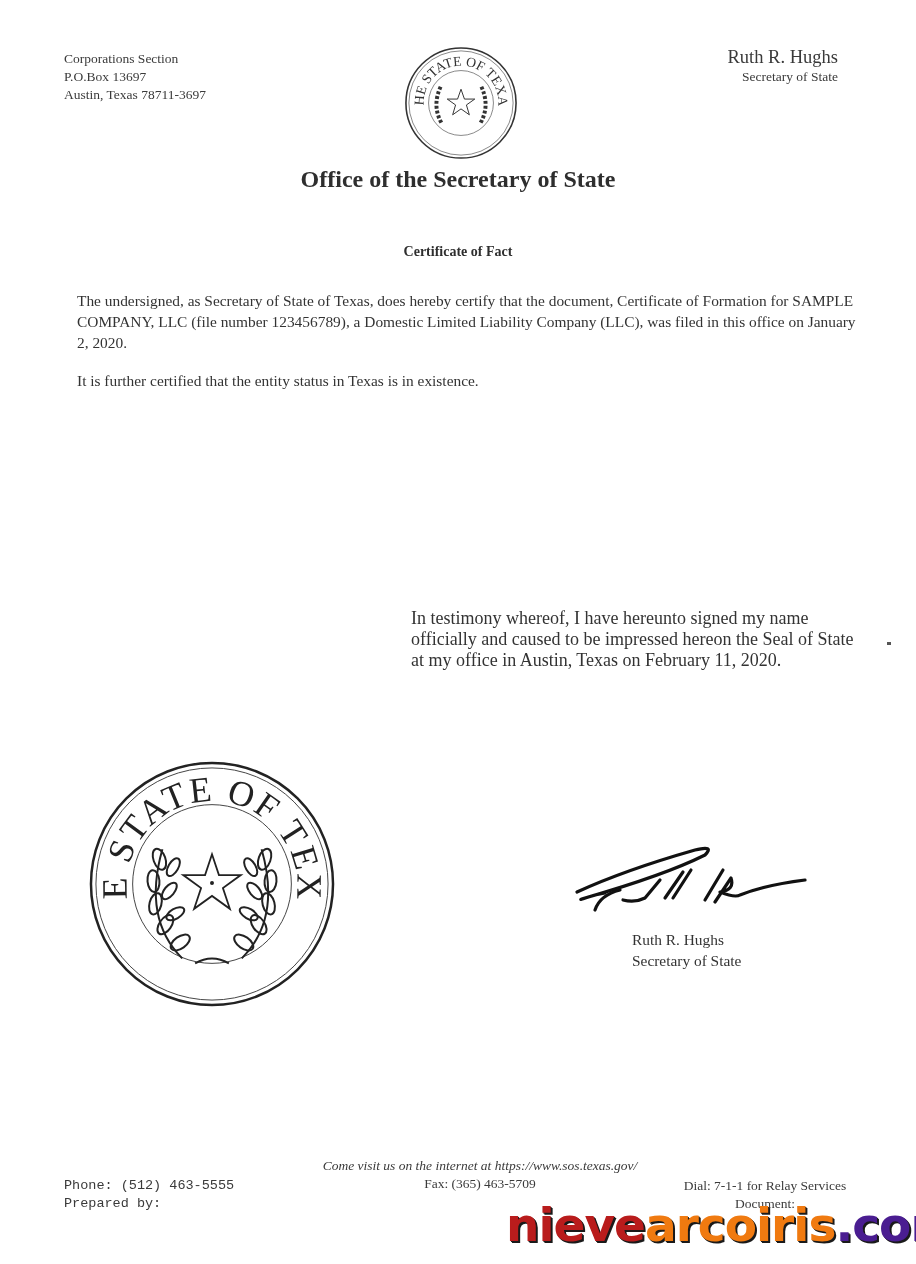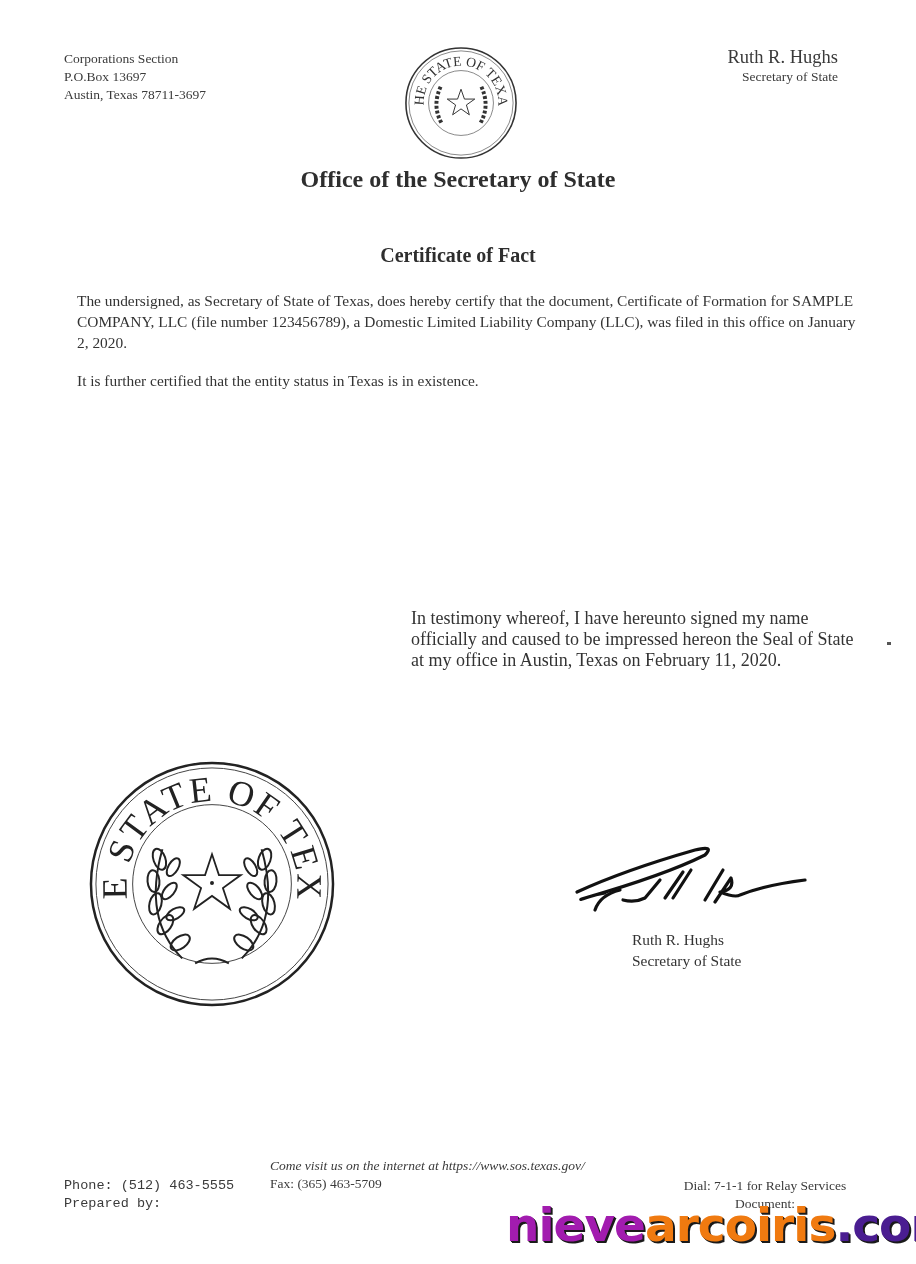--- a/index.html
+++ b/index.html
@@ -7,38 +7,38 @@
     width: 916px; height: 1264px; background: #ffffff; position: relative; overflow: hidden;
     font-family: "Liberation Serif", "DejaVu Serif", serif; color: #2b2b2b;
   }
   .abs { position: absolute; }
   .addr { left: 64px; top: 50px; font-size: 13.5px; line-height: 18px; color: #3a3a3a; }
   .officer { right: 78px; top: 46px; text-align: right; color: #3a3a3a; }
   .officer .name { font-size: 18.5px; line-height: 22px; }
   .officer .title { font-size: 13.5px; line-height: 18px; }
   .seal-small { left: 402px; top: 44px; width: 118px; height: 118px; }
   .office-title { left: 0; width: 916px; top: 166px; text-align: center; font-weight: bold; font-size: 24px; color: #2e2e2e; }
-  .cert-title { left: 0; width: 916px; top: 244px; text-align: center; font-weight: bold; font-size: 20px; color: #2e2e2e; font-family: Liberation Serif, serif; }
+  .cert-title { left: 0; width: 916px; top: 244px; text-align: center; font-weight: bold; font-size: 14px; color: #2e2e2e; font-family: Liberation Serif, serif; }
   .body-text { left: 77px; width: 780px; top: 290px; font-size: 15.4px; line-height: 21px; color: #333; }
   .body-text p { margin: 0 0 17px 0; }
   .testimony { left: 411px; width: 450px; top: 608px; font-size: 18px; line-height: 21px; color: #333; }
   .dot { left: 887px; top: 642px; width: 4px; height: 3px; background: #555; }
   .seal-large { left: 88px; top: 760px; width: 248px; height: 248px; }
   .signature { left: 565px; top: 840px; width: 250px; height: 75px; }
   .sig-name { left: 632px; top: 929px; font-size: 15.4px; line-height: 21px; color: #333; }
   .footer-left { left: 64px; top: 1177px; font-size: 13.5px; line-height: 18px; color: #3a3a3a; font-family: Liberation Mono, monospace; }
-  .footer-center { left: 270px; width: 420px; top: 1157px; text-align: left; font-size: 13.5px; line-height: 18px; color: #3a3a3a; }
+  .footer-center { left: 270px; width: 420px; top: 1157px; text-align: center; font-size: 13.5px; line-height: 18px; color: #3a3a3a; }
   .footer-center .visit { font-style: italic; }
   .footer-right { left: 640px; width: 250px; top: 1177px; text-align: center; font-size: 13.5px; line-height: 18px; color: #3a3a3a; }
   .watermark {
     left: 506px; top: 1196px; font-family: "DejaVu Sans", "Liberation Sans", sans-serif;
     font-weight: bold; font-size: 47px; line-height: 58px; letter-spacing: -1px;
     text-shadow: 2px 2px 0 #1a1a1a, 1px 1px 0 #1a1a1a;
   }
-  .wm-1 { color: #a21caf; }
+  .wm-1 { color: #b91c1c; }
   .wm-2 { color: #f07a10; }
   .wm-3 { color: #4a1d91; }
 </style>
 </head>
 <body>
 
 <div class="abs addr">
   <div>Corporations Section</div>
   <div>P.O.Box 13697</div>
   <div>Austin, Texas 78711-3697</div>

